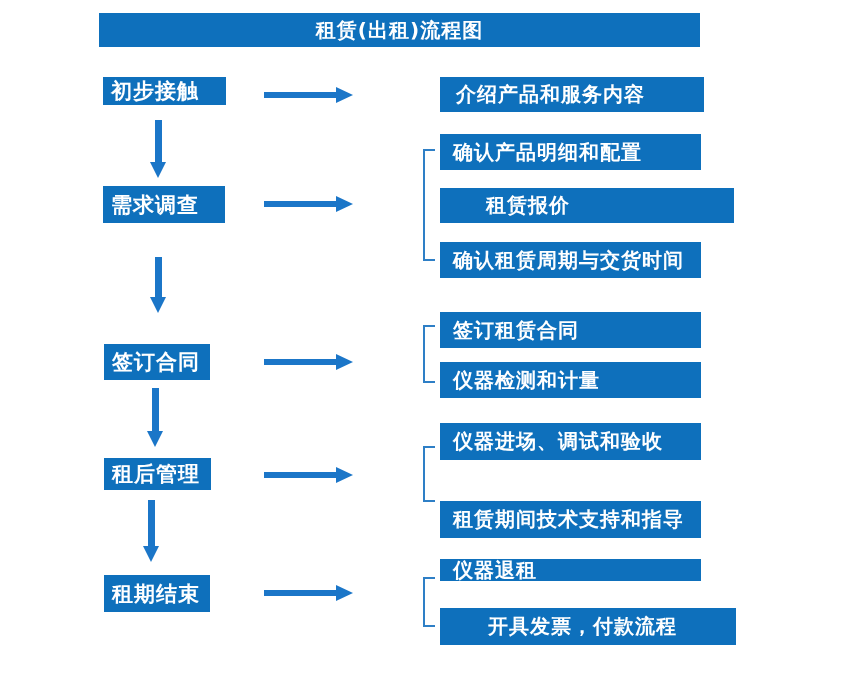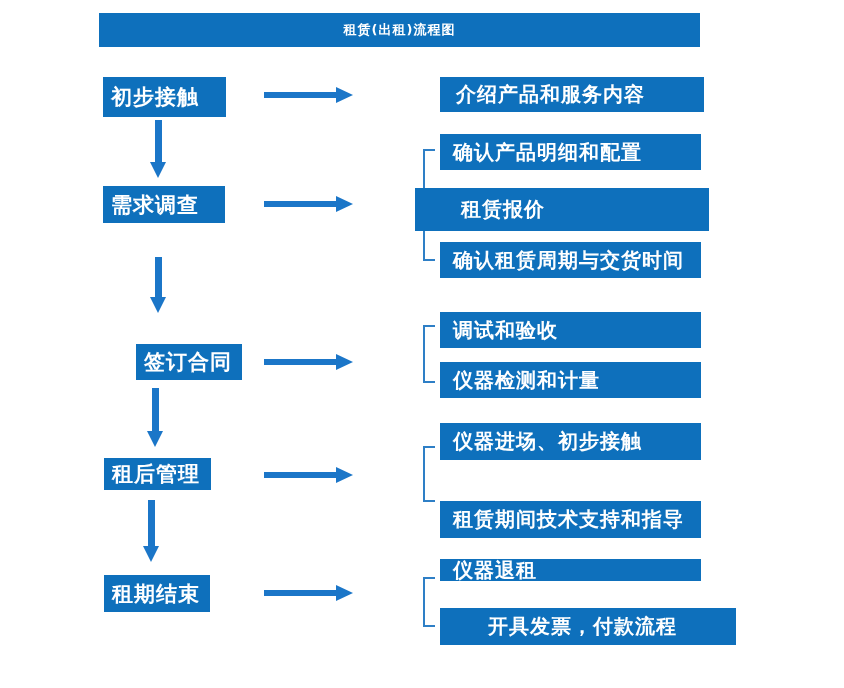--- a/index.html
+++ b/index.html
@@ -19,21 +19,21 @@
     height: 688px;
     background: #ffffff;
     overflow: hidden;
   }
   .title-bar {
     position: absolute;
     left: 99px; top: 13px; width: 601px; height: 34px;
     background: var(--box-blue);
     color: var(--text-white);
     font-weight: bold;
-    font-size: 13px;
+    font-size: 20px;
     display: flex; align-items: center; justify-content: center;
     letter-spacing: 1px;
   }
   .box {
     position: absolute;
     background: var(--box-blue);
     color: var(--text-white);
     font-weight: bold;
     display: flex;
     align-items: center;
@@ -78,23 +78,23 @@
 </style>
 </head>
 <body>
 
 <div class="canvas">
 
   <div class="title-bar">
     <span>租赁(出租)流程图</span>
   </div>
 
-  <div class="box left-box" style="left:103px; top:77px;  width:115px; height:40px;">初步接触</div>
+  <div class="box left-box" style="left:103px; top:77px;  width:115px; height:28px;">初步接触</div>
   <div class="box left-box" style="left:103px; top:186px; width:114px; height:37px;">需求调查</div>
-  <div class="box left-box" style="left:104px; top:344px; width:98px;  height:36px;margin-left:32px;">签订合同</div>
+  <div class="box left-box" style="left:104px; top:344px; width:98px;  height:36px;">签订合同</div>
   <div class="box left-box" style="left:104px; top:458px; width:99px;  height:32px;">租后管理</div>
   <div class="box left-box" style="left:104px; top:575px; width:98px;  height:37px;">租期结束</div>
 
   <div class="v-arrow" style="left:150px; top:120px; height:58px;">
       <div class="shaft"></div>
       <div class="head"></div>
     </div>
   <div class="v-arrow" style="left:150px; top:257px; height:56px;">
       <div class="shaft"></div>
       <div class="head"></div>
@@ -130,25 +130,25 @@
     </div>
 
   <div class="bracket" style="top:149px; height:112px;"></div>
   <div class="bracket" style="top:325px; height:58px;"></div>
   <div class="bracket" style="top:446px; height:56px;"></div>
   <div class="bracket" style="top:577px; height:50px;"></div>
 
   <div class="box right-box" style="left:440px; top:77px;  height:35px;padding-left:16px;">介绍产品和服务内容</div>
 
   <div class="box right-box" style="left:440px; top:134px; height:36px;">确认产品明细和配置</div>
-  <div class="box right-box" style="left:415px; top:188px; height:43px;padding-left:46px;">租赁报价</div>
+  <div class="box right-box" style="left:440px; top:188px; height:35px;padding-left:46px;">租赁报价</div>
   <div class="box right-box" style="left:440px; top:242px; height:36px;">确认租赁周期与交货时间</div>
 
-  <div class="box right-box" style="left:440px; top:312px; height:36px;">调试和验收</div>
+  <div class="box right-box" style="left:440px; top:312px; height:36px;">签订租赁合同</div>
   <div class="box right-box" style="left:440px; top:362px; height:36px;">仪器检测和计量</div>
 
-  <div class="box right-box" style="left:440px; top:423px; height:37px;">仪器进场、初步接触</div>
+  <div class="box right-box" style="left:440px; top:423px; height:37px;">仪器进场、调试和验收</div>
   <div class="box right-box" style="left:440px; top:490px; height:37px;margin-top:11px;">租赁期间技术支持和指导</div>
 
   <div class="box right-box" style="left:440px; top:559px; height:22px;">仪器退租</div>
   <div class="box right-box" style="left:440px; top:608px; height:37px;padding-left:48px;">开具发票，付款流程</div>
 
 </div>
 
 </body></html>

